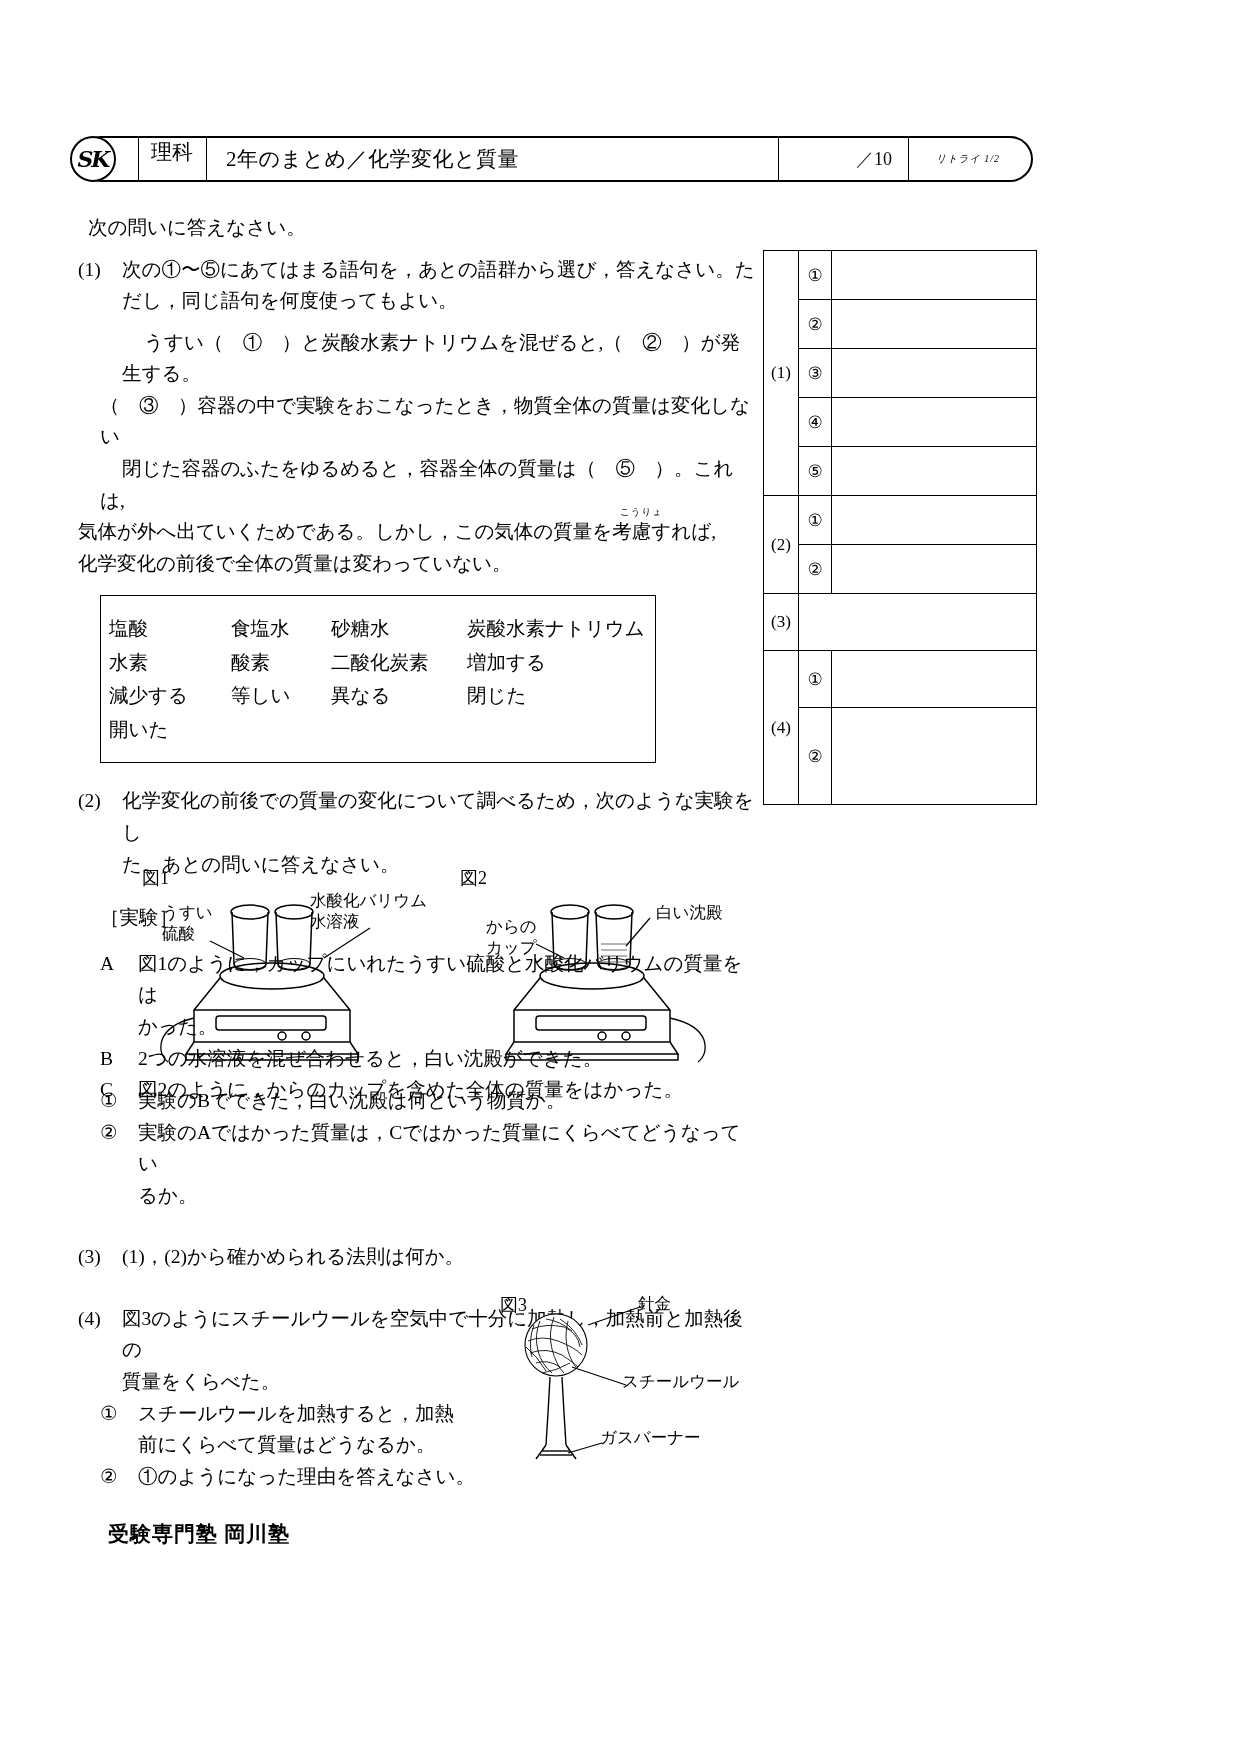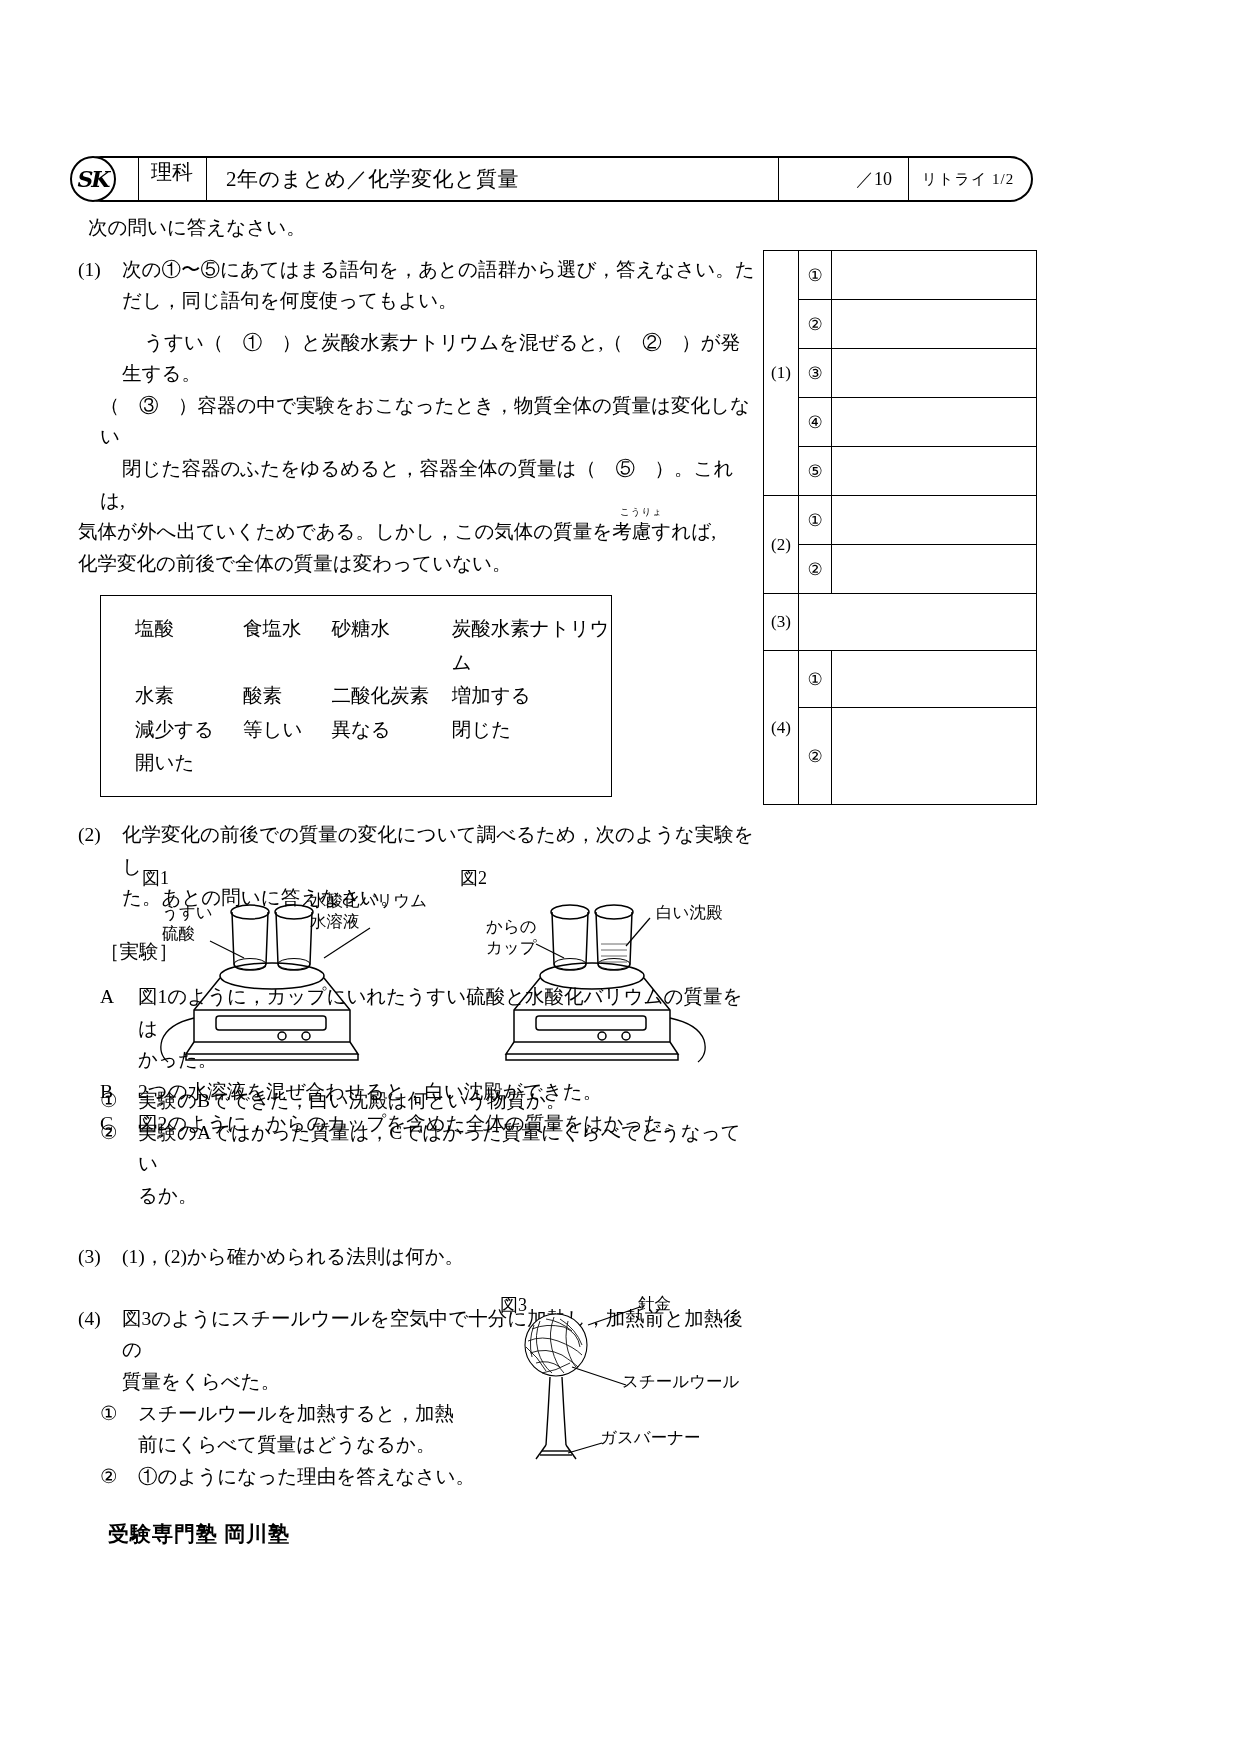--- a/index.html
+++ b/index.html
@@ -13,21 +13,21 @@
     position: relative;
     font-family: "Liberation Serif", "DejaVu Serif", serif;
     color: #000000;
     overflow: hidden;
   }
 
   
   .header-wrap {
     position: absolute;
     left: 78px;
-    top: 156px;
+    top: 136px;
     width: 955px;
     height: 46px;
   }
   .header-box {
     position: absolute;
     left: 0; top: 0;
     width: 955px;
     height: 46px;
     border: 2.5px solid #000;
     border-radius: 23px;
@@ -96,22 +96,23 @@
   }
   .hdr-retry {
     position: absolute;
     left: 830px;
     top: 0;
     width: 120px;
     height: 46px;
     display: flex;
     align-items: center;
     justify-content: center;
-    font-size: 15px;
+    font-size: 10px;
     letter-spacing: 1px;
+    font-style: italic;
   }
 
   
   .body-col {
     position: absolute;
     left: 78px;
     top: 212px;
     width: 680px;
     font-size: 19.5px;
     line-height: 1.62;
@@ -126,24 +127,24 @@
     flex: 0 0 auto;
     width: 44px;
   }
   .qtext {
     flex: 1 1 auto;
   }
   .indent-1 { padding-left: 44px; }
 
   .wordbank {
     margin: 16px 8px 0 22px;
-    width: 512px;
+    width: 556px;
     border: 1.6px solid #000;
     box-sizing: border-box;
-    padding: 16px 0 16px 34px;
+    padding: 16px 0 16px 8px;
   }
   .wb-row {
     display: flex;
     line-height: 1.72;
     font-size: 19.5px;
   }
   .wb-c0 { width: 122px; }
   .wb-c1 { width: 100px; }
   .wb-c2 { width: 136px; }
   .wb-c3 { width: 180px; }

